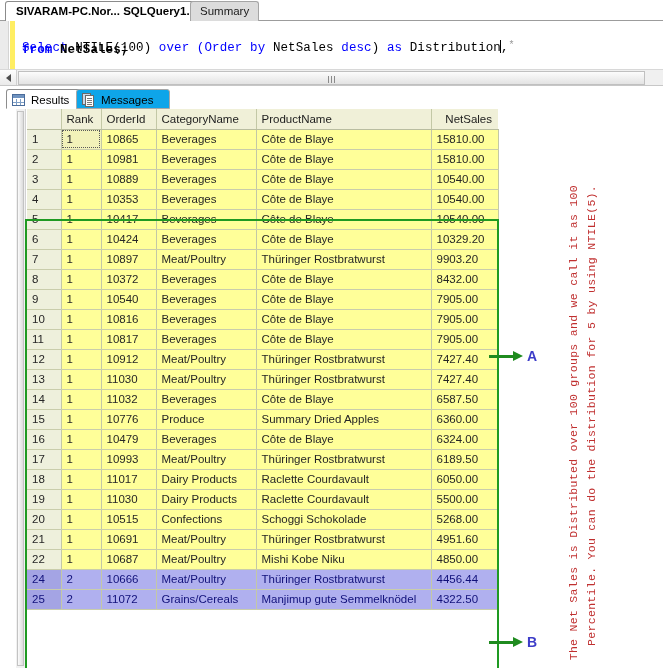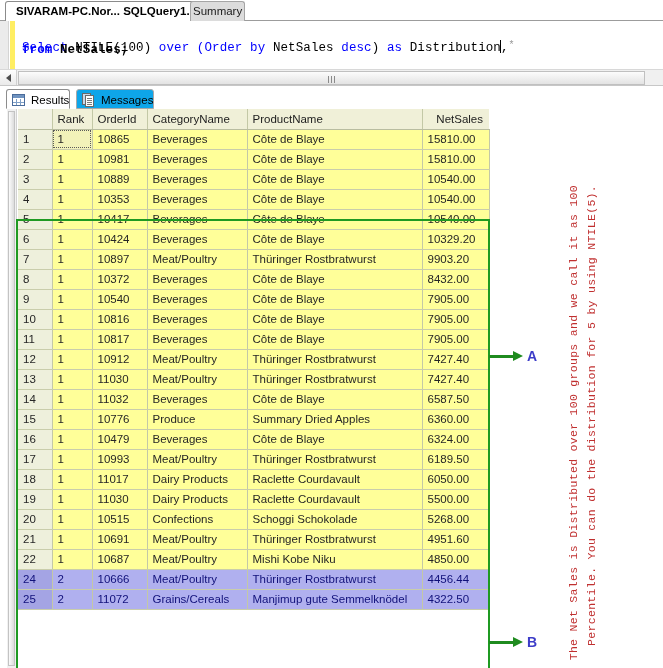--- a/index.html
+++ b/index.html
@@ -41,21 +41,21 @@
     background: #ffffff;
     border: 1px solid #8b8b8b;
     border-bottom: none;
     border-radius: 3px 3px 0 0;
     font-weight: bold;
     color: #000;
     transform: skewX(0deg);
   }
   .tab.inactive {
     left: 190px;
-    padding: 0 2px;
+    padding: 0 9px;
     background: #dcdcdc;
     border: 1px solid #a5a5a5;
     border-bottom: none;
     border-radius: 3px 3px 0 0;
     color: #1a1a1a;
   }
 
   
   #editor {
     position: absolute;
@@ -155,21 +155,21 @@
   }
   .rtab {
     position: absolute;
     top: 2px;
     height: 20px;
     line-height: 20px;
     box-sizing: border-box;
     font-size: 11.5px;
     white-space: nowrap;
     padding-left: 24px;
-    padding-right: 0;
+    padding-right: 16px;
     color: #000;
   }
   .rtab.active {
     left: 6px;
     background: #ffffff;
     border: 1px solid #8d8d8d;
     border-bottom: 1px solid #ffffff;
     border-radius: 3px 3px 0 0;
   }
   .rtab.inactive {
@@ -221,21 +221,21 @@
     position: absolute;
     left: 1px; top: 2px;
     width: 5px; height: 1px;
     box-shadow: 0 0 0 0 #7b7b7b, 0 2px 0 0 #7b7b7b, 0 4px 0 0 #7b7b7b, 0 6px 0 0 #7b7b7b;
     background: #7b7b7b;
   }
 
   
   #gridwrap {
     position: absolute;
-    left: 7px; top: 109px;
+    left: 16px; top: 109px;
     width: 487px; height: 531px;
     background: #ffffff;
   }
   #grid-scroll-col {
     position: absolute;
     left: 0; top: 0;
     width: 10px; height: 559px;
     background: #f1f1f1;
     border-right: 1px solid #d2d2d2;
     box-sizing: border-box;

